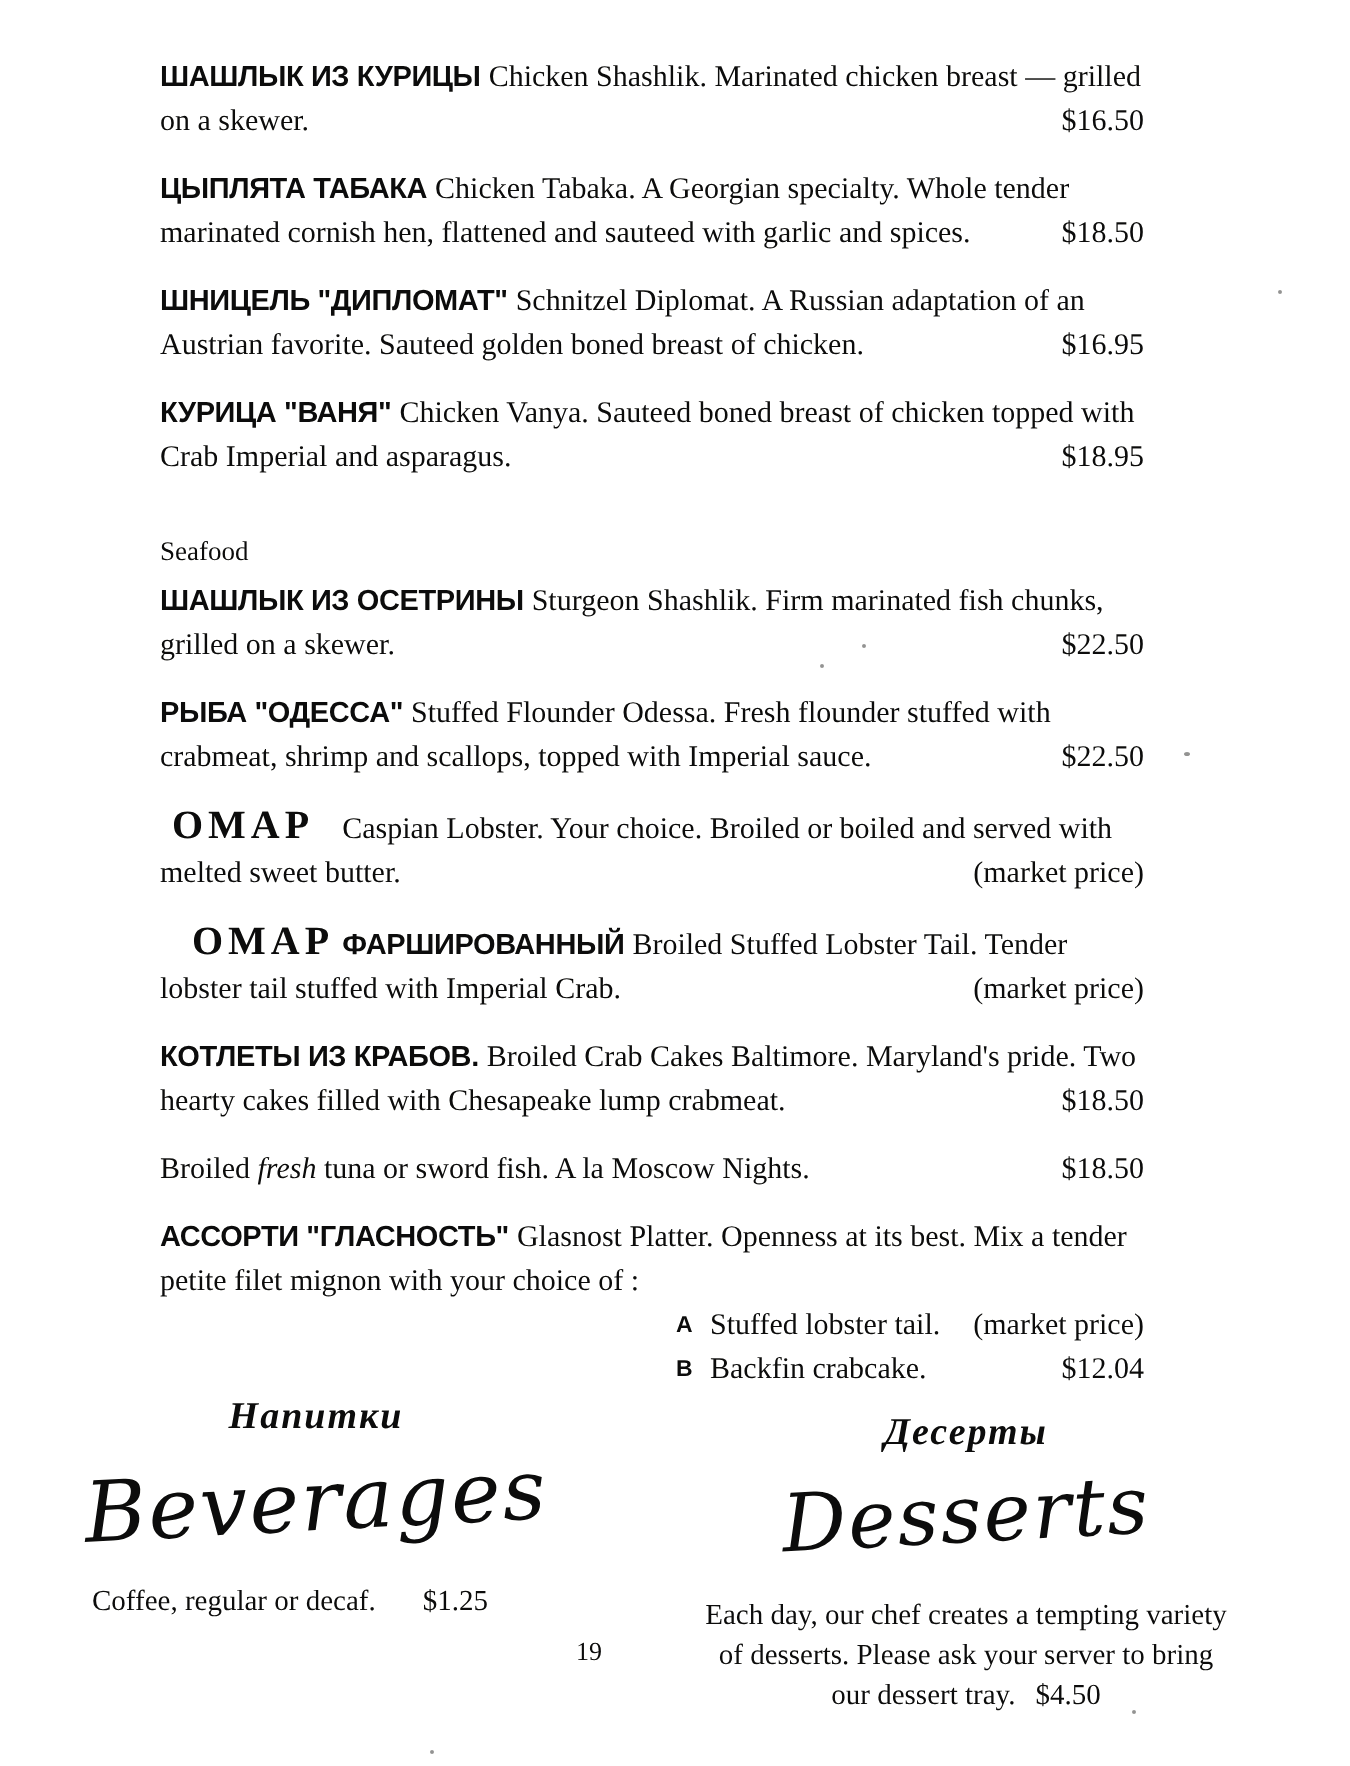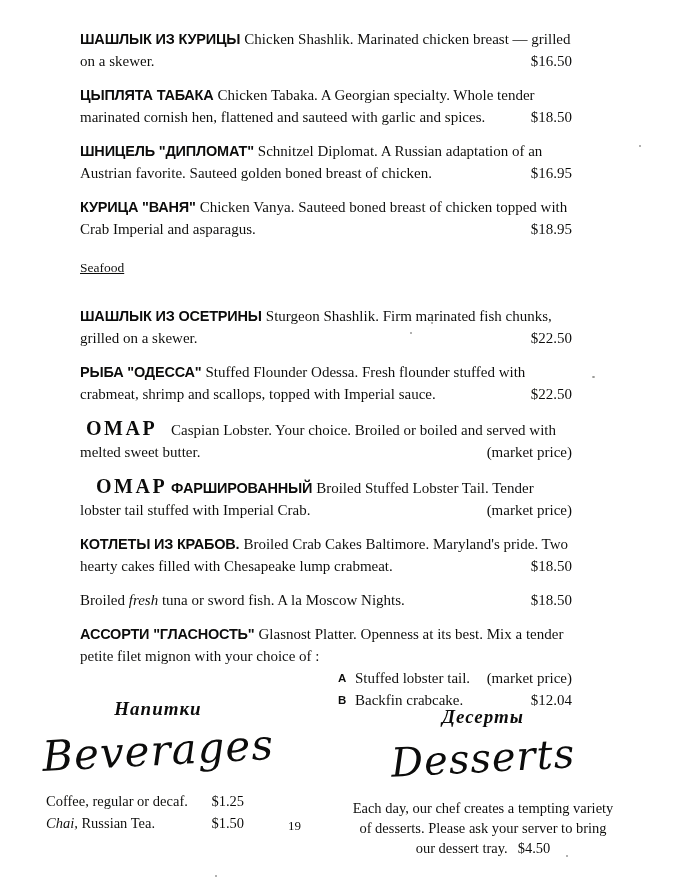--- a/index.html
+++ b/index.html
@@ -38,21 +38,21 @@
   .indent-sm { text-indent:6px; }
   .indent-md { text-indent:16px; }
   .price {
     position:absolute; right:0; bottom:0;
     font-size:15px; white-space:nowrap;
   }
   .it { font-style:italic; }
 
   
   .section-head {
-    margin:4px 0 21px 0; height:32px; display:flex; align-items:center;text-decoration:underline;
+    margin:4px 0 6px 0; height:32px; display:flex; align-items:flex-end;
   }
   .sec-en { font-size:13.5px; margin-right:22px; }
   .sec-ru {
     font-weight:700; font-style:italic; font-size:21.5px;
     letter-spacing:0.5px;
   }
 
   
   .choices { width:234px; margin-left:auto; margin-top:0; }
   .choice-row { display:flex; line-height:22px; }
@@ -178,24 +178,20 @@
   </div>
 
   <div class="bev-col">
     <div class="mini-title">Напитки</div>
     <div class="script-title">Beverages</div>
     <div class="bev-list">
       <div class="bev-row">
         <span>Coffee, regular or decaf.</span>
         <span>$1.25</span>
       </div>
-      <div class="bev-row">
-        <span><span class="it">Chai,</span><span> Russian Tea.</span></span>
-        <span>$1.50</span>
-      </div>
     </div>
   </div>
 
   <div class="des-col">
     <div class="mini-title">Десерты</div>
     <div class="script-title">Desserts</div>
     <p class="des-note"><span>Each day, our chef creates a tempting variety of desserts. Please ask your server to bring our dessert tray.</span><span class="note-price">$4.50</span></p>
   </div>
 
   <div class="page-number">19</div>

